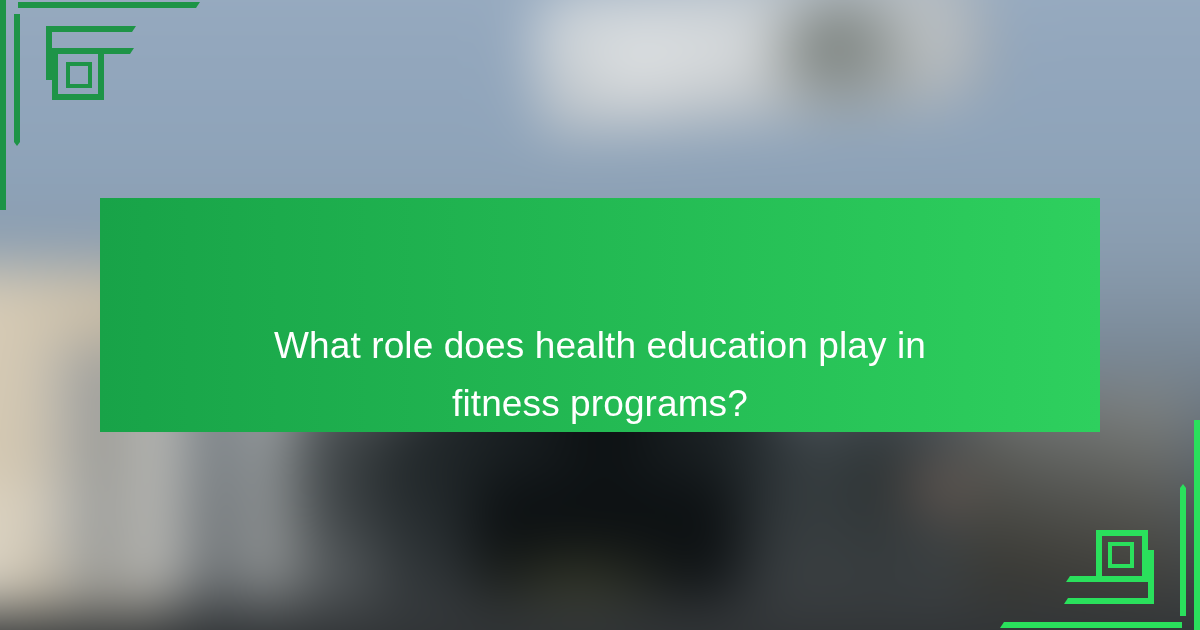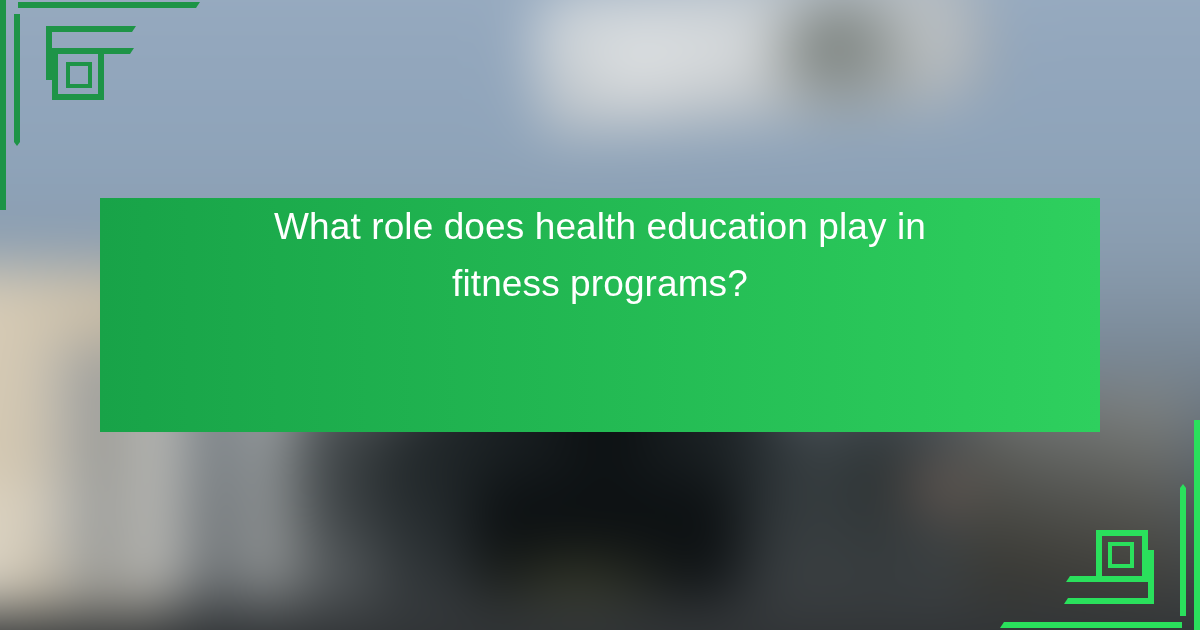--- a/index.html
+++ b/index.html
@@ -205,21 +205,21 @@
   }
 
   
   #banner {
     position: absolute;
     left: 100px;
     top: 198px;
     width: 1000px;
     height: 234px;
     display: flex;
-    align-items: flex-start;
+    align-items: flex-end;
     justify-content: center;
     box-sizing: border-box;
     padding: 0 46px;
   }
   #banner-title {
     margin: 0;
     color: #ffffff;
     font-family: "Liberation Sans", sans-serif;
     font-size: 37px;
     font-weight: 400;

